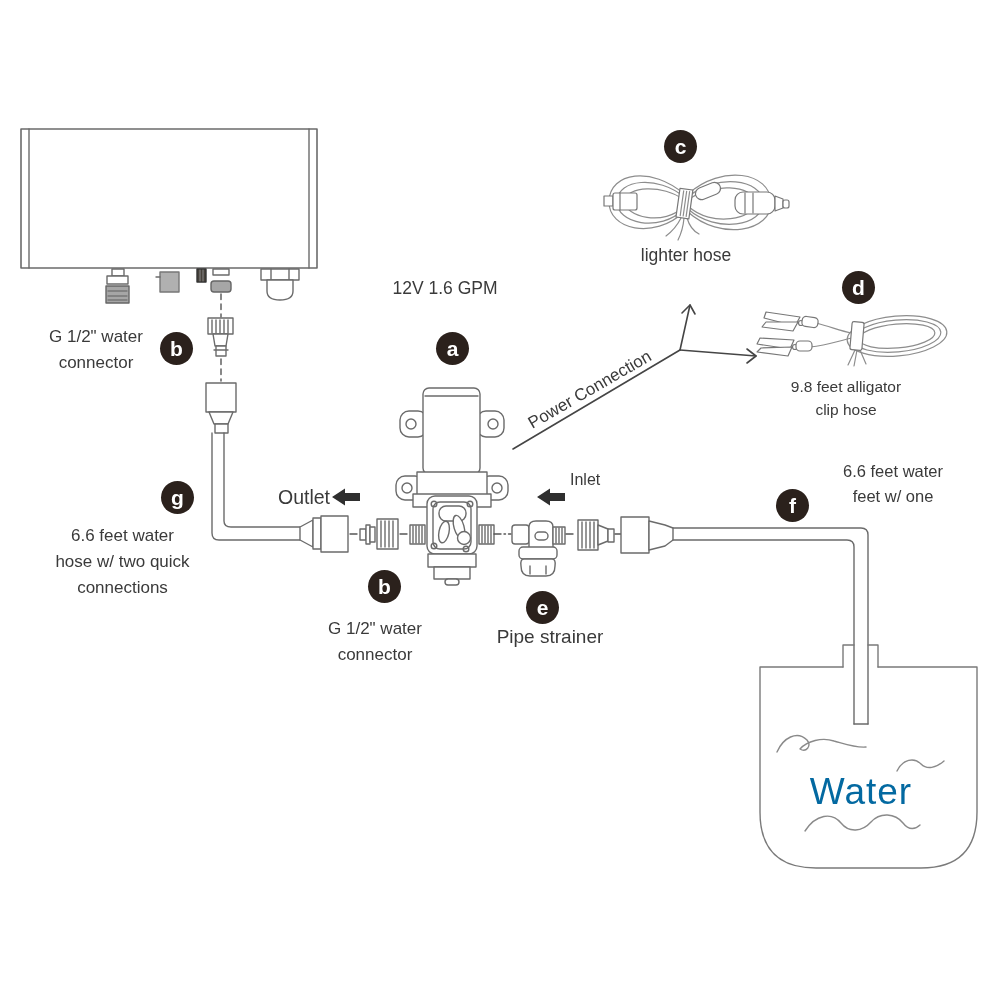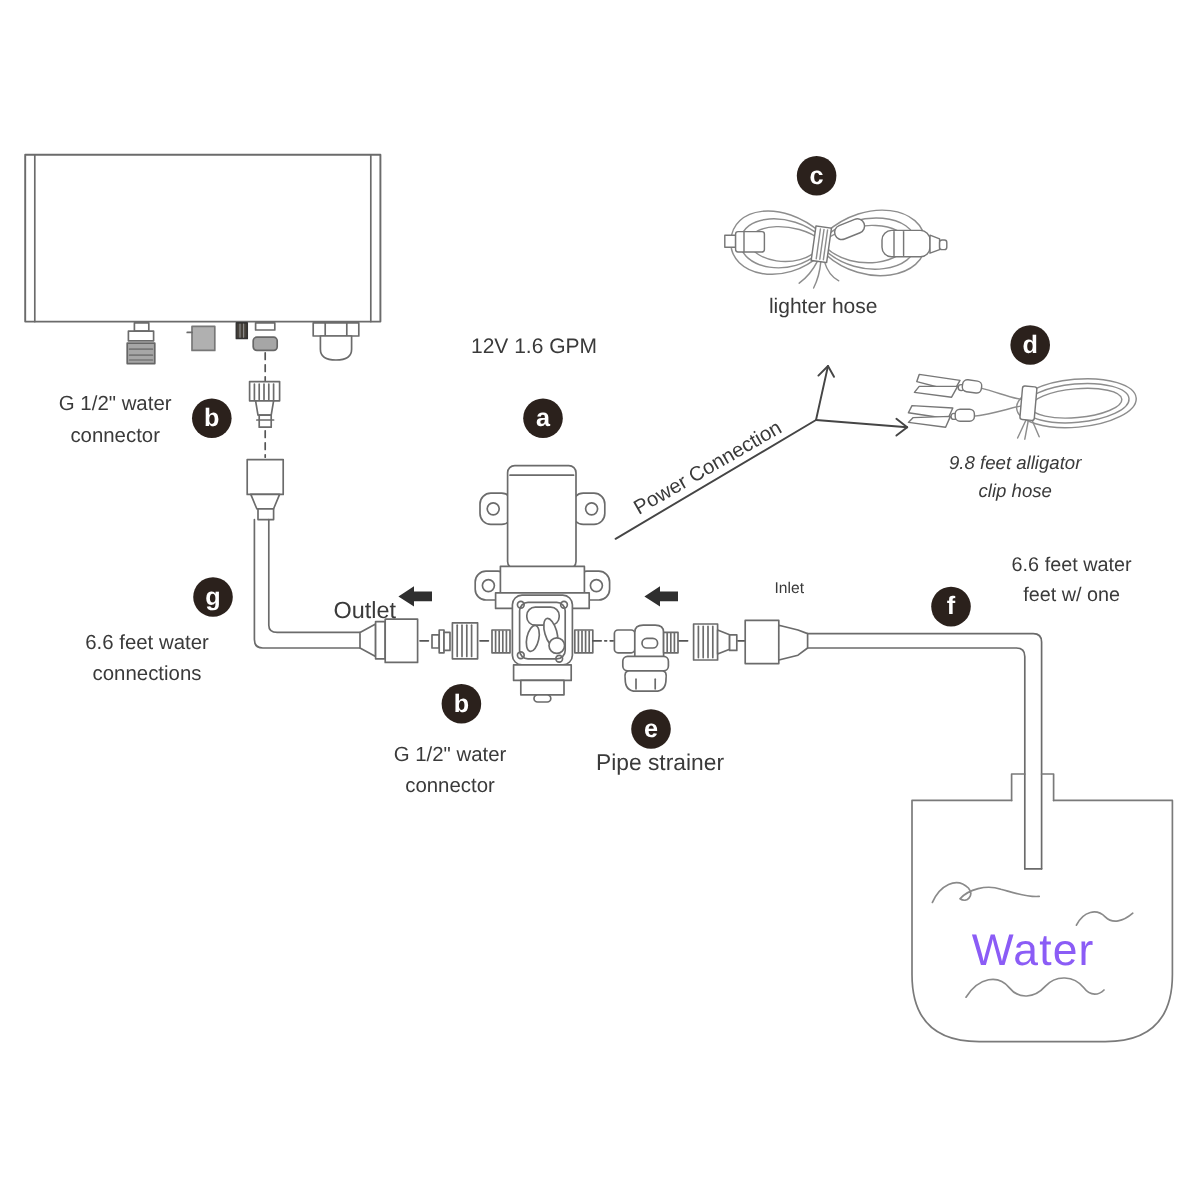--- a/index.html
+++ b/index.html
@@ -7,29 +7,29 @@
           font-family:"Liberation Sans", sans-serif;color:#3a3a3a;}
   svg.art{position:absolute;left:0;top:0;}
   .lbl{position:absolute;text-align:center;color:#3a3a3a;}
   .lbl div{white-space:nowrap;}
   .badge{position:absolute;width:33px;height:33px;border-radius:50%;background:#2b211c;
          color:#fff;display:flex;align-items:center;justify-content:center;
          font-size:21px;font-weight:600;line-height:1;}
   .lbl-b1{left:10px;top:324px;width:172px;font-size:17px;line-height:26px;}
   .lbl-pump{left:355px;top:275px;width:180px;font-size:17.5px;line-height:26px;text-align:center;}
   .lbl-c{left:594px;top:242px;width:184px;font-size:17.5px;line-height:27px;}
-  .lbl-d{left:758px;top:375px;width:176px;font-size:15.5px;line-height:23px;font-style:italic;}
+  .lbl-d{left:758px;top:375px;width:176px;font-size:15.5px;line-height:23px;}
   .lbl-power{left:492px;top:380px;width:196px;font-size:17px;transform:rotate(-30deg);}
-  .lbl-outlet{left:240px;top:486px;width:90px;font-size:19.5px;line-height:23px;text-align:right;margin-top:12px;}
-  .lbl-inlet{left:570px;top:478px;width:100px;font-size:13px;line-height:23px;text-align:right;}
+  .lbl-outlet{left:240px;top:486px;width:90px;font-size:19.5px;line-height:23px;text-align:right;}
+  .lbl-inlet{left:570px;top:468px;width:100px;font-size:16px;line-height:23px;text-align:left;}
   .lbl-e{left:465px;top:625px;width:170px;font-size:19px;line-height:24px;}
   .lbl-g{left:20px;top:523px;width:205px;font-size:17px;line-height:26px;}
   .lbl-f{left:792px;top:459px;width:202px;font-size:16.5px;line-height:25px;}
   .lbl-b2{left:285px;top:616px;width:180px;font-size:17px;line-height:26px;}
-  .lbl-water{left:791px;top:771px;width:140px;font-size:37px;line-height:42px;color:#8b5cf6;letter-spacing:1px;}
+  .lbl-water{left:791px;top:771px;width:140px;font-size:37px;line-height:42px;color:#0369a1;letter-spacing:1px;}
   .bdg-a{left:436px;top:332px;} .bdg-b1{left:160px;top:332px;} .bdg-b2{left:368px;top:570px;}
   .bdg-c{left:664px;top:130px;} .bdg-d{left:842px;top:271px;} .bdg-e{left:526px;top:591px;}
   .bdg-f{left:776px;top:489px;} .bdg-g{left:161px;top:481px;}
 </style>
 </head>
 <body>
 
 <div class="canvas">
 
   <svg class="art" width="1000" height="1000" viewBox="0 0 1000 1000" fill="none" stroke="#6b6b6b" stroke-width="1.4" stroke-linecap="round" stroke-linejoin="round">
@@ -258,20 +258,21 @@
   <div class="lbl lbl-power">Power Connection</div>
 
   <div class="lbl lbl-outlet">Outlet</div>
 
   <div class="lbl lbl-inlet">Inlet</div>
 
   <div class="lbl lbl-e">Pipe strainer</div>
 
   <div class="lbl lbl-g">
     <div>6.6 feet water</div>
+    <div>hose w/ two quick</div>
     <div>connections</div>
   </div>
 
   <div class="lbl lbl-f">
     <div>6.6 feet water</div>
     <div>feet w/ one</div>
   </div>
 
   <div class="lbl lbl-b2">
     <div>G 1/2" water</div>

